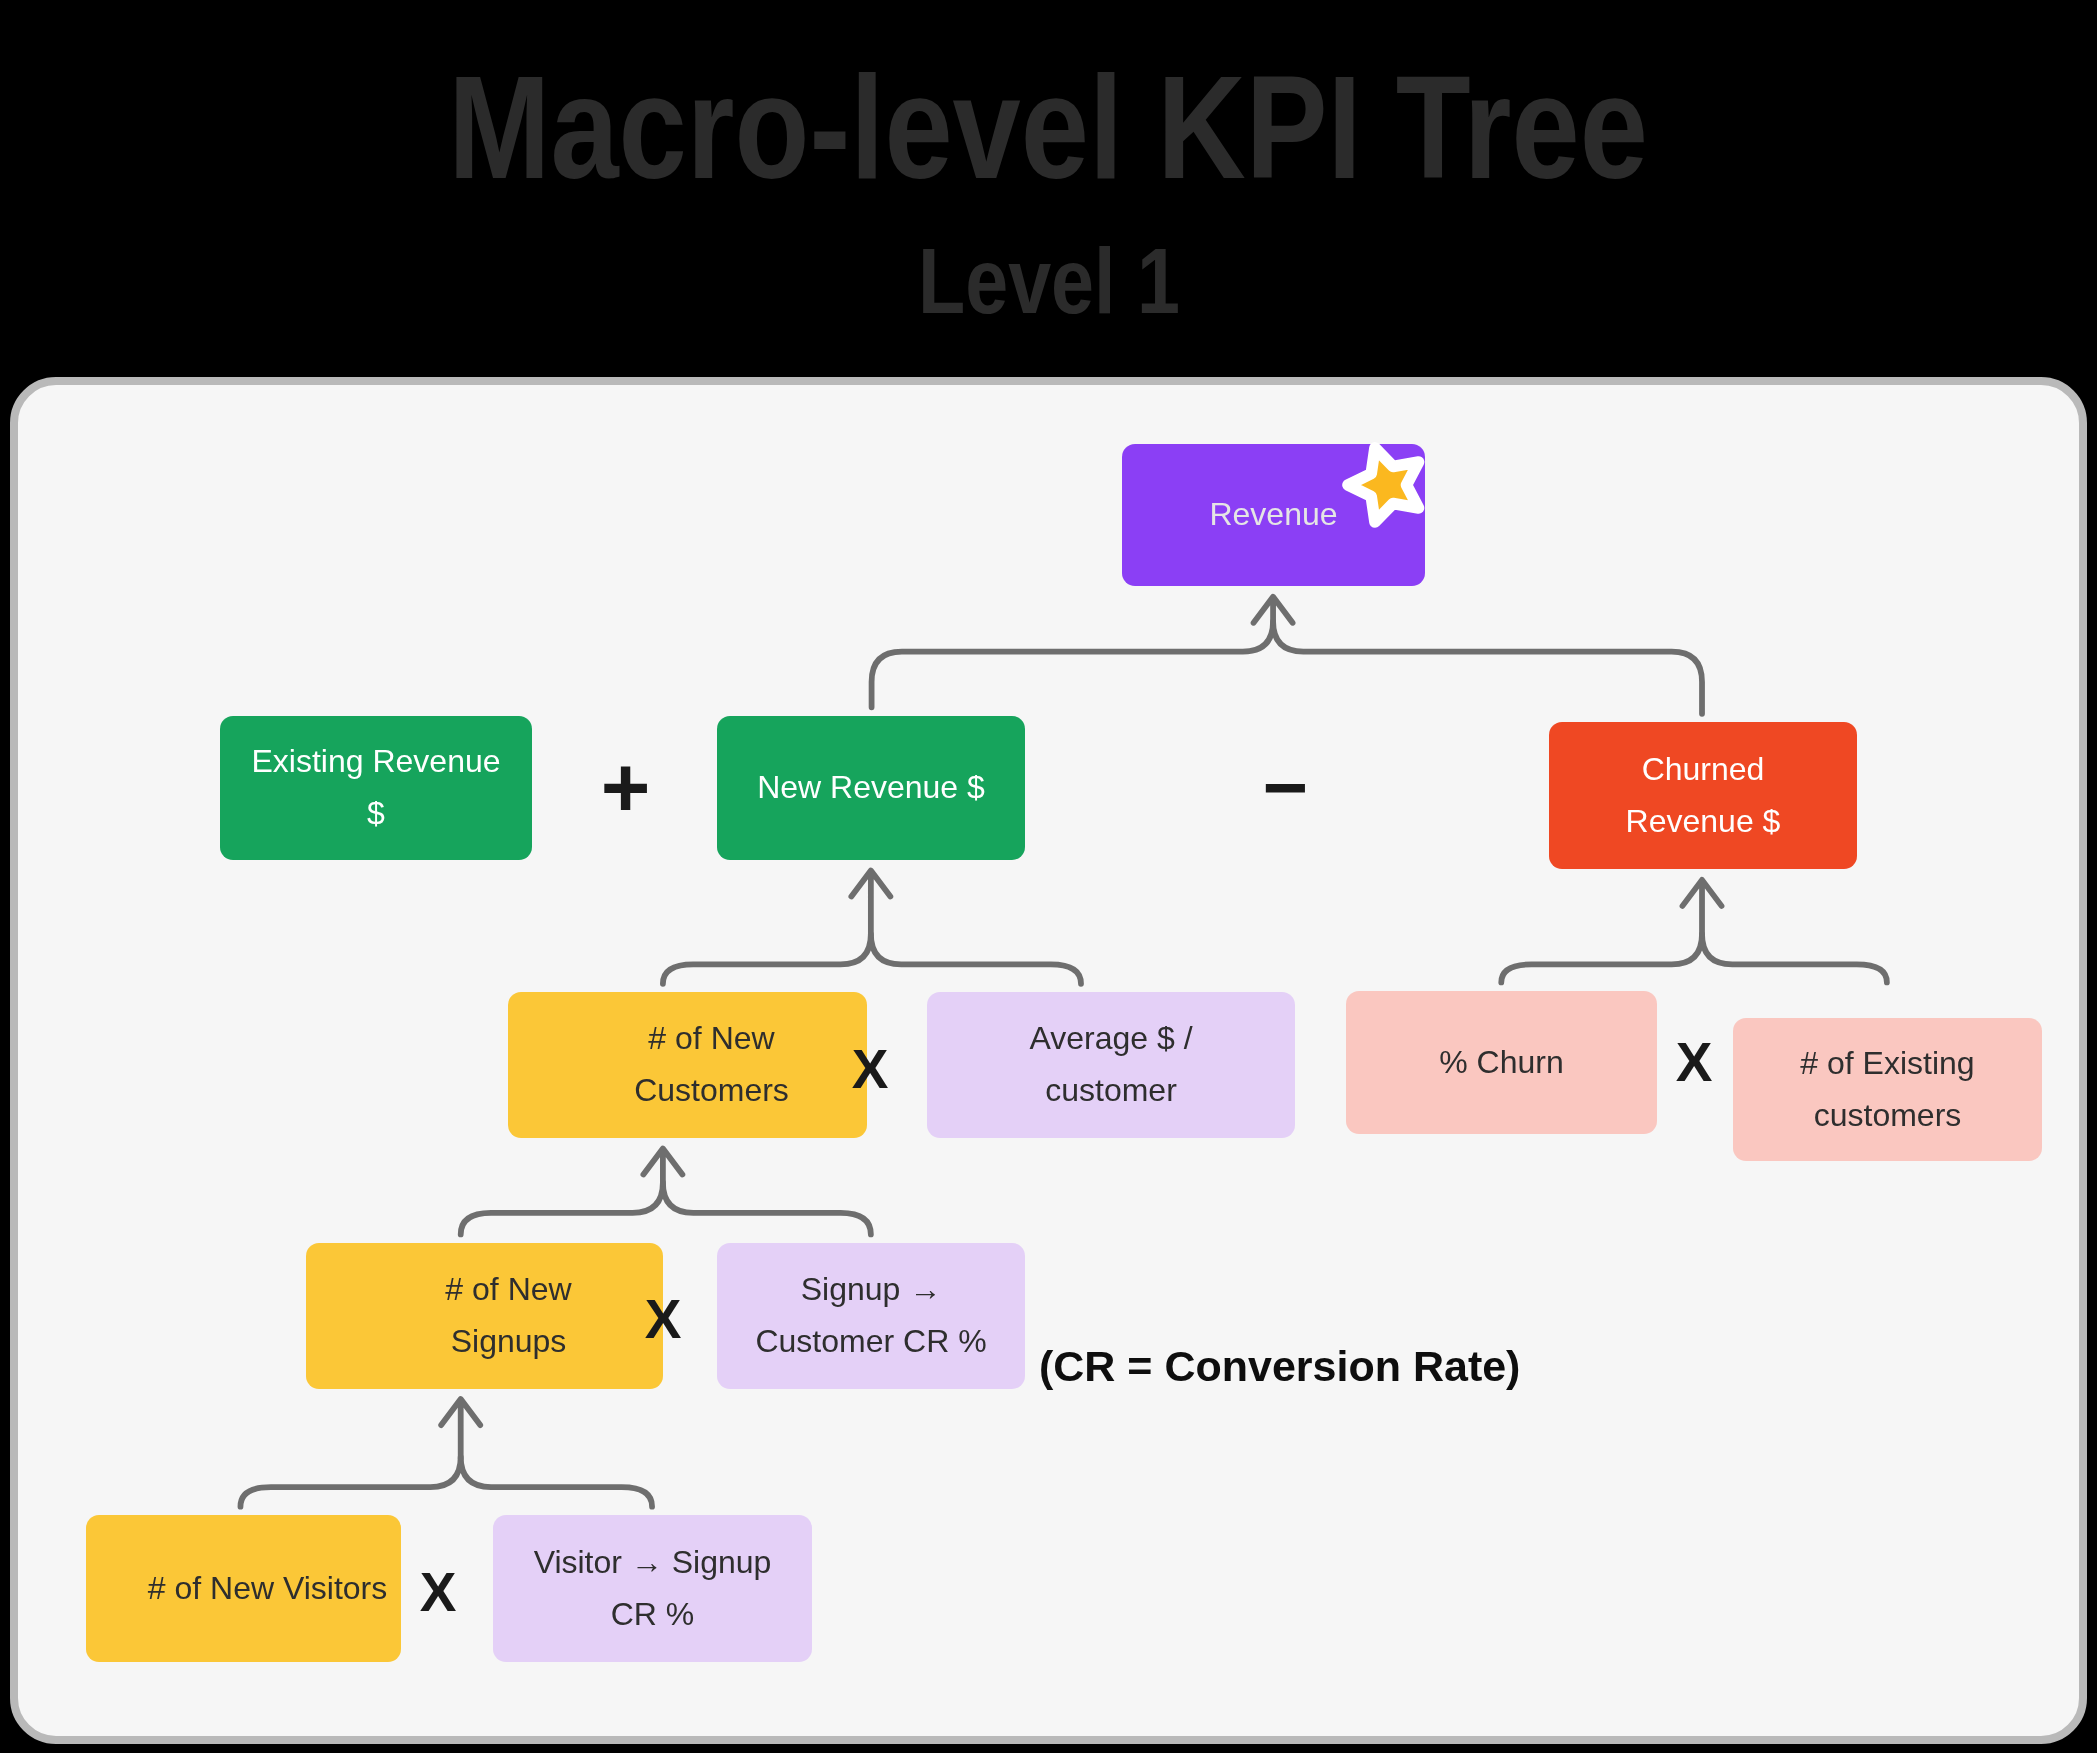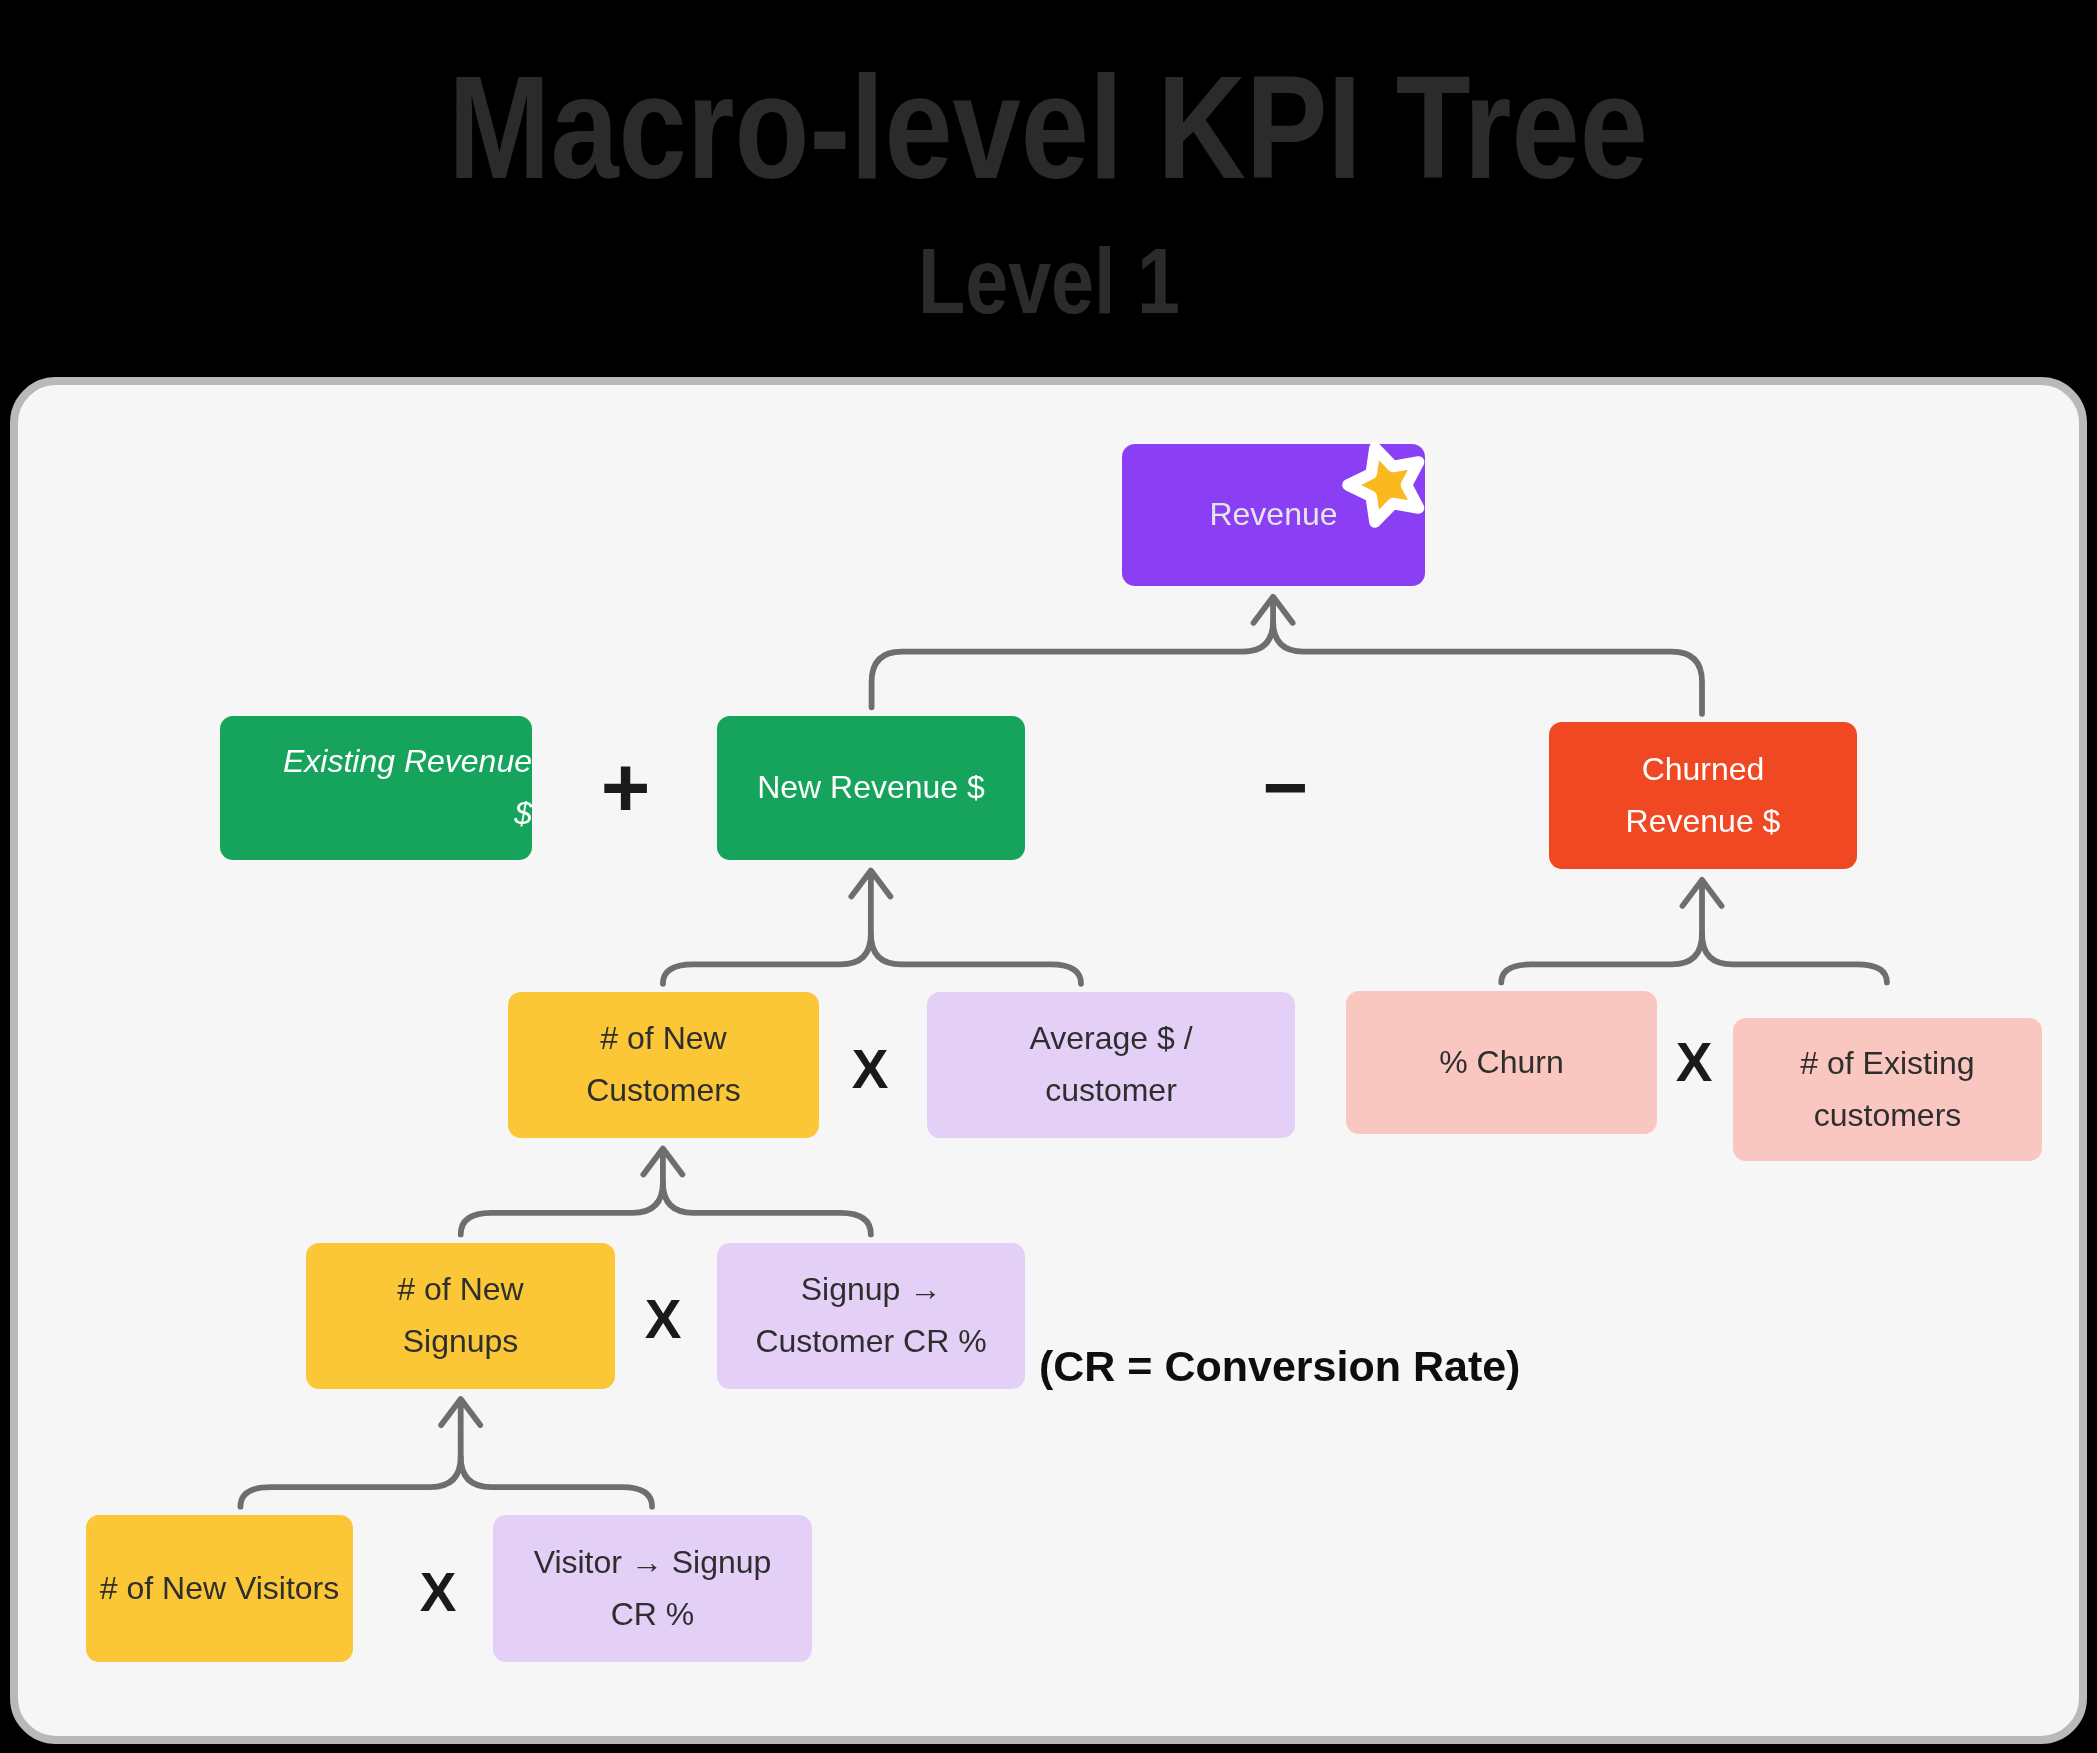--- a/index.html
+++ b/index.html
@@ -44,24 +44,24 @@
     position:absolute;z-index:3;
     display:flex;flex-direction:column;align-items:center;justify-content:center;
     border-radius:13px;
     font-size:32px;line-height:1.62;
     text-align:center;
   }
   .node span{display:block;white-space:nowrap;}
   .purple{background:#8B3FF5;color:#e5e5e5;}
   .green{background:#16A45C;color:#FFFFFF;}
   .red{background:#EF4823;color:#FFFFFF;}
-  .yellow{background:#FBC737;color:#2E2E2E;}
+  .yellow{background:#FBC737;color:#2E2E2E;padding-left:48px;}
   .lavender{background:#E4D0F7;color:#2E2E2E;}
   .pink{background:#FAC7C0;color:#2E2E2E;}
-  .italic{font-style:italic;align-items:flex-end;}
+  .italic{}
   .op{
     position:absolute;z-index:3;
     display:flex;align-items:center;justify-content:center;
     color:#1A1A1A;font-weight:bold;
   }
   .op-plus{font-size:85px;}
   .op-minus{font-size:78px;}
   .op-x{font-size:55px;}
   .cr-note{
     position:absolute;left:1039px;top:1342px;width:390px;

